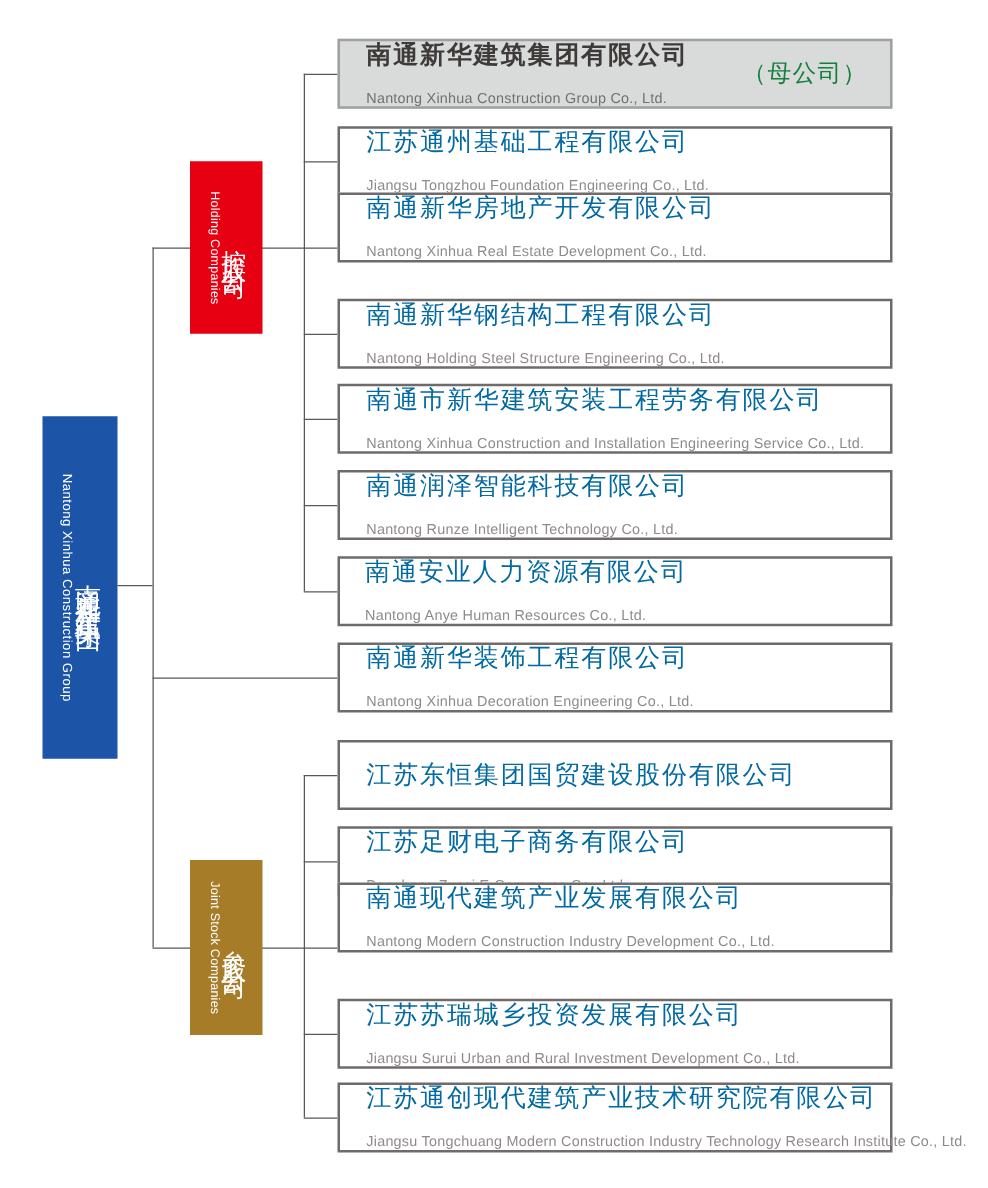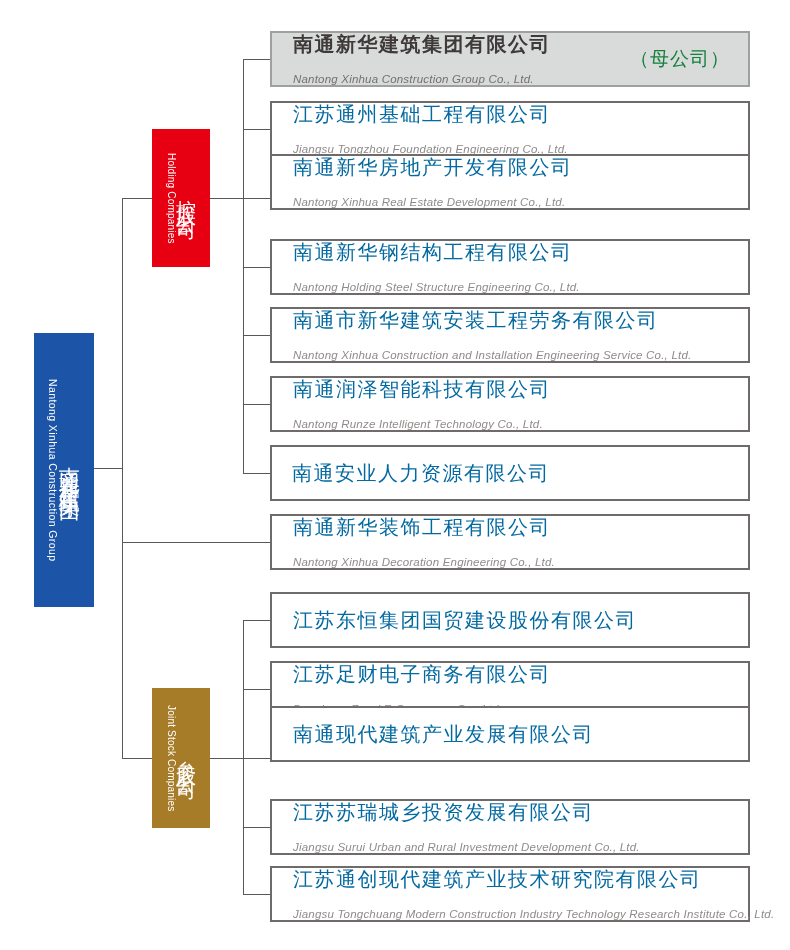--- a/index.html
+++ b/index.html
@@ -36,34 +36,33 @@
     position:absolute;width:58px;z-index:2;
     display:flex;align-items:center;justify-content:center;gap:1px;
   }
   .groupbox .vbox-zh{font-size:20px;letter-spacing:7px;}
   .groupbox .vbox-en{font-size:10px;letter-spacing:0.2px;}
   .group-holding{left:152px;top:129px;height:138px;background:#e60012;}
   .group-joint{left:152px;top:688px;height:140px;background:#a67c29;}
 
   
   .company{
-    position:absolute;left:270px;width:480px;height:56px;
+    position:absolute;left:270px;width:444px;height:56px;
     box-sizing:border-box;
     background:#ffffff;border:2px solid #6f6b6a;
     display:flex;flex-direction:column;justify-content:center;
     padding-left:21px;z-index:1;
   }
   .company .zh{
     font-size:20px;color:#0369a1;letter-spacing:1.5px;line-height:1.15;
     white-space:nowrap;
   }
   .company .en{
     font-size:11.5px;color:#8f8b8a;letter-spacing:0.2px;margin-top:17px;
     white-space:nowrap;
-    font-style:italic;
   }
   .company.parent{
     background:#d9dada;border:2px solid #9fa0a0;
     flex-direction:row;align-items:center;justify-content:space-between;
     padding-right:18px;
   }
   .company.parent .zh{font-weight:bold;color:#3e3a39;}
   .company.parent .en{color:#727171;}
   .parent-note{
     font-size:19px;color:#15803d;letter-spacing:1px;white-space:nowrap;
@@ -135,38 +134,40 @@
     <div class="en">Nantong Xinhua Construction and Installation Engineering Service Co., Ltd.</div>
   </div>
 
   <div class="company" style="top:376px;">
     <div class="zh">南通润泽智能科技有限公司</div>
     <div class="en">Nantong Runze Intelligent Technology Co., Ltd.</div>
   </div>
 
   <div class="company" style="top:445px;padding-left:20px;">
     <div class="zh">南通安业人力资源有限公司</div>
+    <div class="en">Nantong Anye Human Resources Co., Ltd.</div>
   </div>
 
   <div class="company" style="top:514px;">
     <div class="zh">南通新华装饰工程有限公司</div>
     <div class="en">Nantong Xinhua Decoration Engineering Co., Ltd.</div>
   </div>
 
   <div class="company" style="top:592px;">
     <div class="zh">江苏东恒集团国贸建设股份有限公司</div>
   </div>
 
   <div class="company" style="top:661px;">
     <div class="zh">江苏足财电子商务有限公司</div>
     <div class="en">Dongheng Zucai E-Commerce Co., Ltd.</div>
   </div>
 
   <div class="company" style="top:706px;">
     <div class="zh">南通现代建筑产业发展有限公司</div>
+    <div class="en">Nantong Modern Construction Industry Development Co., Ltd.</div>
   </div>
 
   <div class="company" style="top:799px;">
     <div class="zh">江苏苏瑞城乡投资发展有限公司</div>
     <div class="en">Jiangsu Surui Urban and Rural Investment Development Co., Ltd.</div>
   </div>
 
   <div class="company" style="top:866px;">
     <div class="zh">江苏通创现代建筑产业技术研究院有限公司</div>
     <div class="en">Jiangsu Tongchuang Modern Construction Industry Technology Research Institute Co., Ltd.</div>

